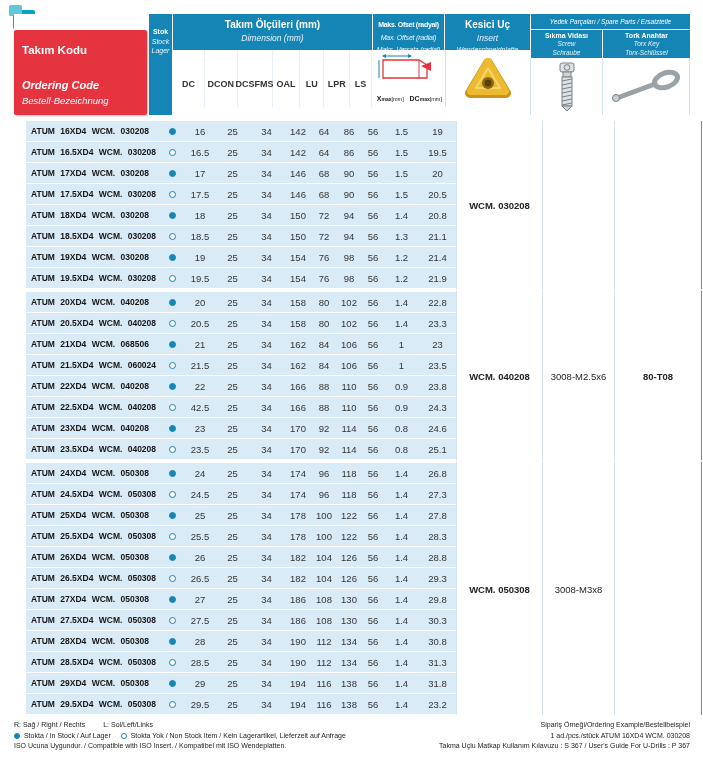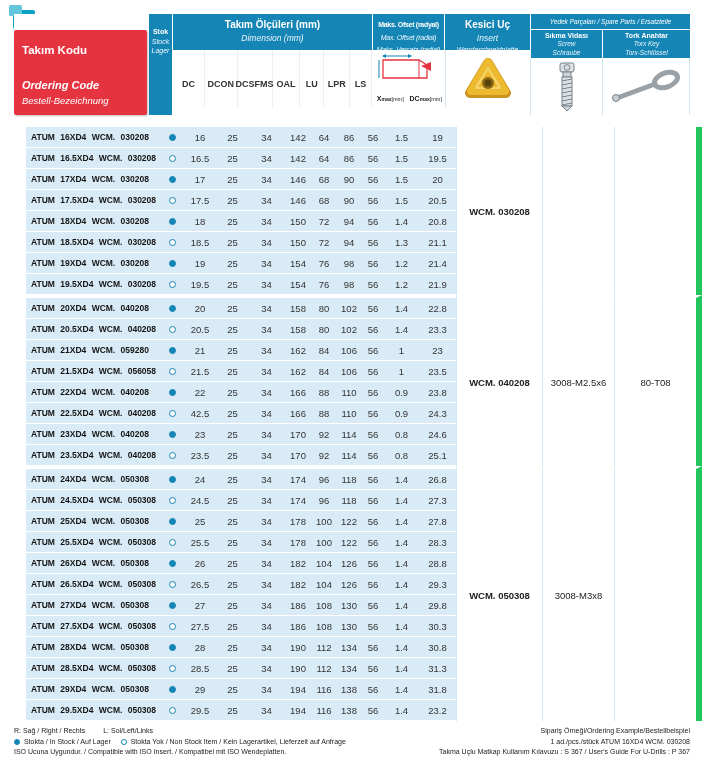--- a/index.html
+++ b/index.html
@@ -57,34 +57,34 @@
   .screw-band{width:72px;}
   .torx-band{width:88px;}
   .sb1{font-size:7px;font-weight:bold;line-height:9px;}
   .sb2{font-size:6.5px;font-style:italic;color:#e9f5fb;line-height:8.5px;}
   .spare-body{height:57px;display:flex;background:#fff;}
   .screw-body{width:72px;display:flex;align-items:center;justify-content:center;border-left:1px solid #d3e5f0;}
   .torx-body{width:88px;display:flex;align-items:center;justify-content:center;
              border-left:1px solid #d3e5f0;border-right:1px solid #d3e5f0;}
 
   
-  .tbl{border-collapse:separate;border-spacing:0;table-layout:fixed;width:676px;margin-top:12px;padding-left:12px;}
+  .tbl{border-collapse:separate;border-spacing:0;table-layout:fixed;width:676px;margin-top:6px;padding-left:12px;}
   .tbl td{box-sizing:border-box;height:20px;border-bottom:1px solid #fff;overflow:hidden;}
   td.code{background:#d9ebf6;font-size:8.5px;font-weight:bold;color:#141414;
           padding-left:5px;white-space:nowrap;word-spacing:3px;}
   td.stockc{background:#d9ebf6;text-align:center;}
   .dot{display:inline-block;width:7px;height:7px;border-radius:50%;
        border:1.5px solid #1585b5;vertical-align:middle;box-sizing:border-box;}
   .dot.filled{background:#1585b5;}
   .dot.open{background:#fff;}
   td.val{background:#d9ebf6;text-align:center;font-size:9.5px;color:#333;}
   td.gcell{background:#fff;text-align:center;vertical-align:middle;border-bottom:none;
            border-left:1px solid #d3e5f0;font-size:9.5px;color:#222;}
   td.insert-cell{font-weight:bold;}
-  td.torx-cell{border-right:6px solid #22c55e;}
+  td.torx-cell{border-right:1px solid #22c55e;font-weight:bold;}
   tr.group-start td{border-top:3px solid #fff;}
 
   
   .footer{display:flex;justify-content:space-between;margin-top:5px;font-size:7px;
           color:#222;line-height:10.5px;}
   .f-left .sep{display:inline-block;width:18px;}
   .f-right{text-align:right;}
   .fdot{display:inline-block;width:6px;height:6px;border-radius:50%;border:1.2px solid #1585b5;
         box-sizing:border-box;vertical-align:-1px;margin:0 2px 0 0;}
   .fdot.filled{background:#1585b5;}
@@ -374,34 +374,34 @@
             <td class="val">25</td>
             <td class="val">34</td>
             <td class="val">158</td>
             <td class="val">80</td>
             <td class="val">102</td>
             <td class="val">56</td>
             <td class="val">1.4</td>
             <td class="val">23.3</td>
           </tr>
           <tr>
-            <td class="code">ATUM 21XD4 WCM. 059280</td>
+            <td class="code">ATUM 21XD4 WCM. 068506</td>
             <td class="stockc"><span class="dot filled"></span></td>
             <td class="val">21</td>
             <td class="val">25</td>
             <td class="val">34</td>
             <td class="val">162</td>
             <td class="val">84</td>
             <td class="val">106</td>
             <td class="val">56</td>
             <td class="val">1</td>
             <td class="val">23</td>
           </tr>
           <tr>
-            <td class="code">ATUM 21.5XD4 WCM. 056058</td>
+            <td class="code">ATUM 21.5XD4 WCM. 060024</td>
             <td class="stockc"><span class="dot open"></span></td>
             <td class="val">21.5</td>
             <td class="val">25</td>
             <td class="val">34</td>
             <td class="val">162</td>
             <td class="val">84</td>
             <td class="val">106</td>
             <td class="val">56</td>
             <td class="val">1</td>
             <td class="val">23.5</td>

